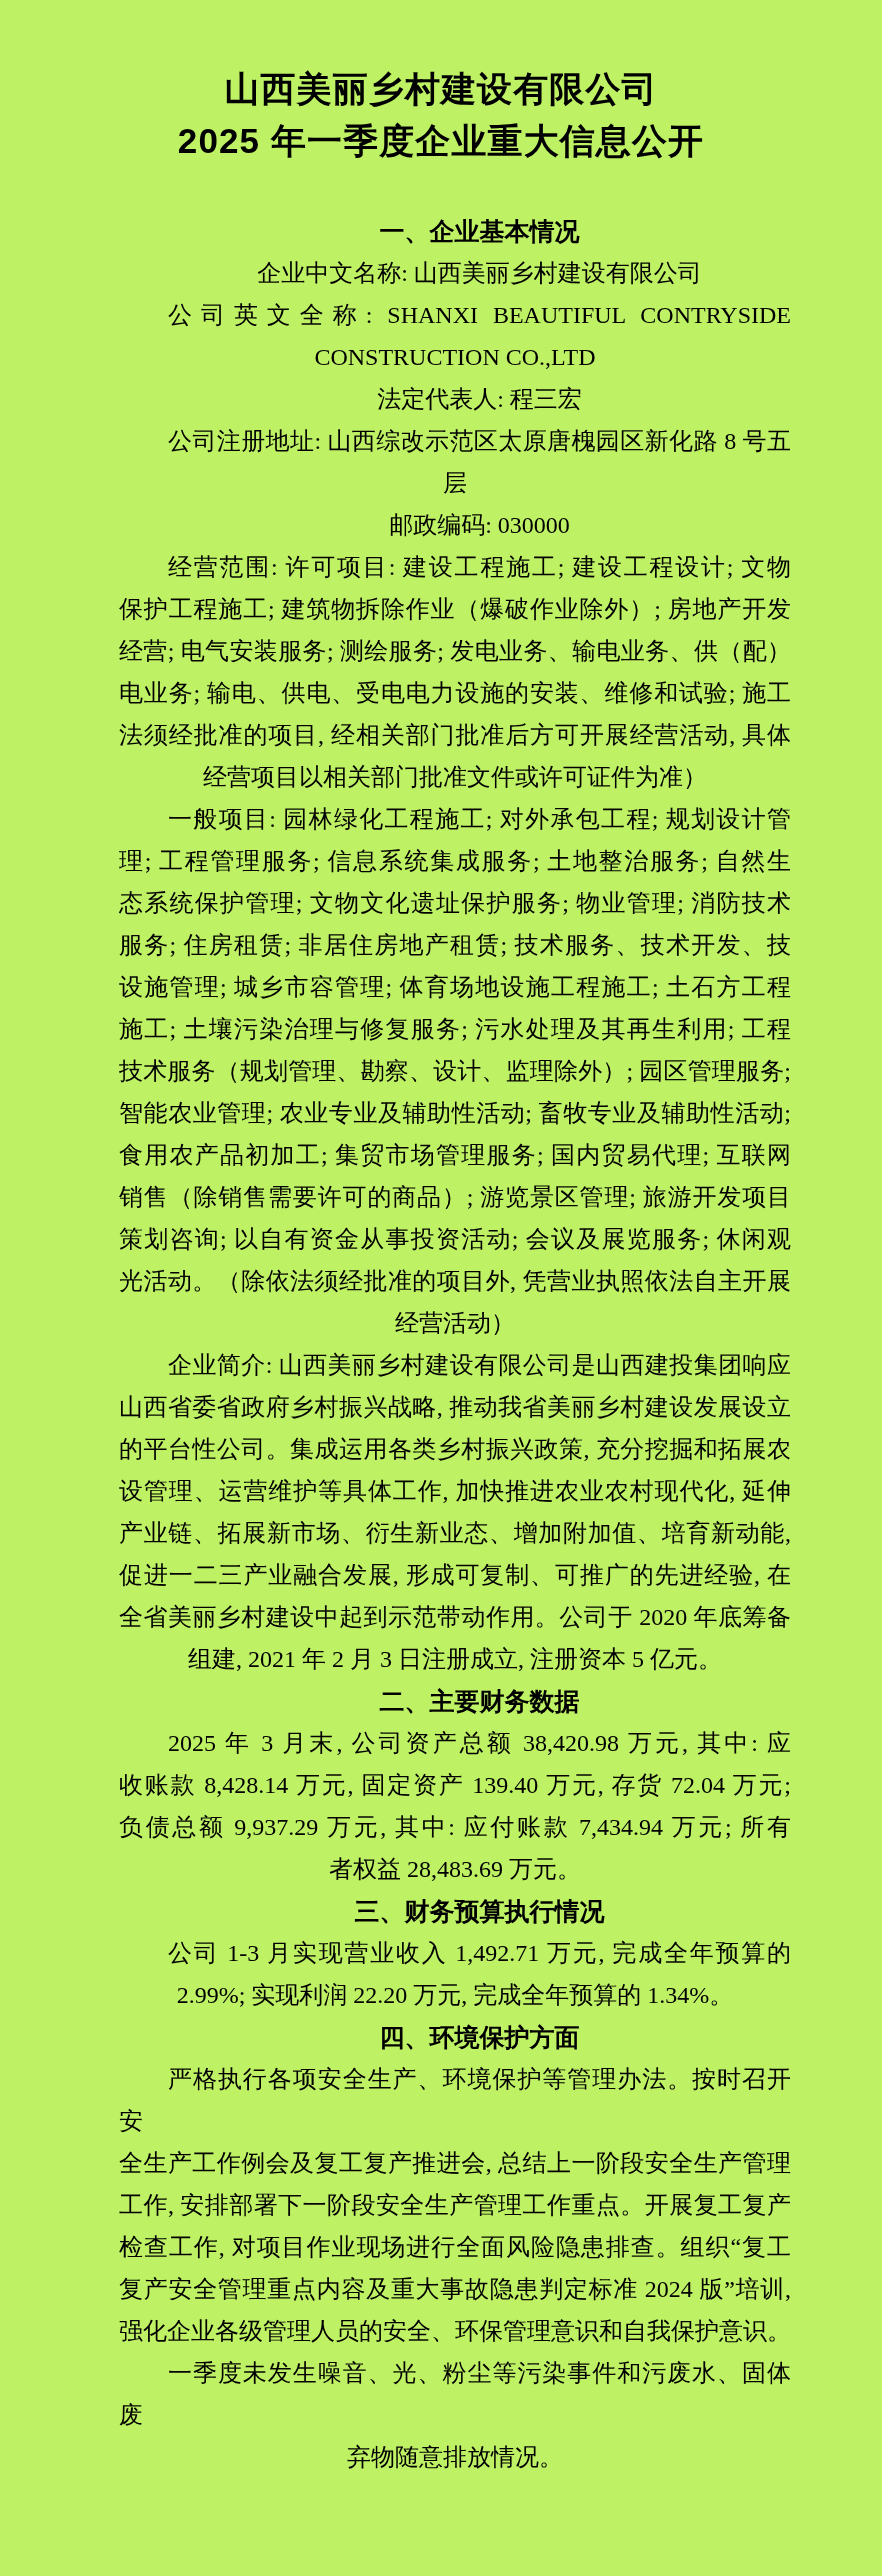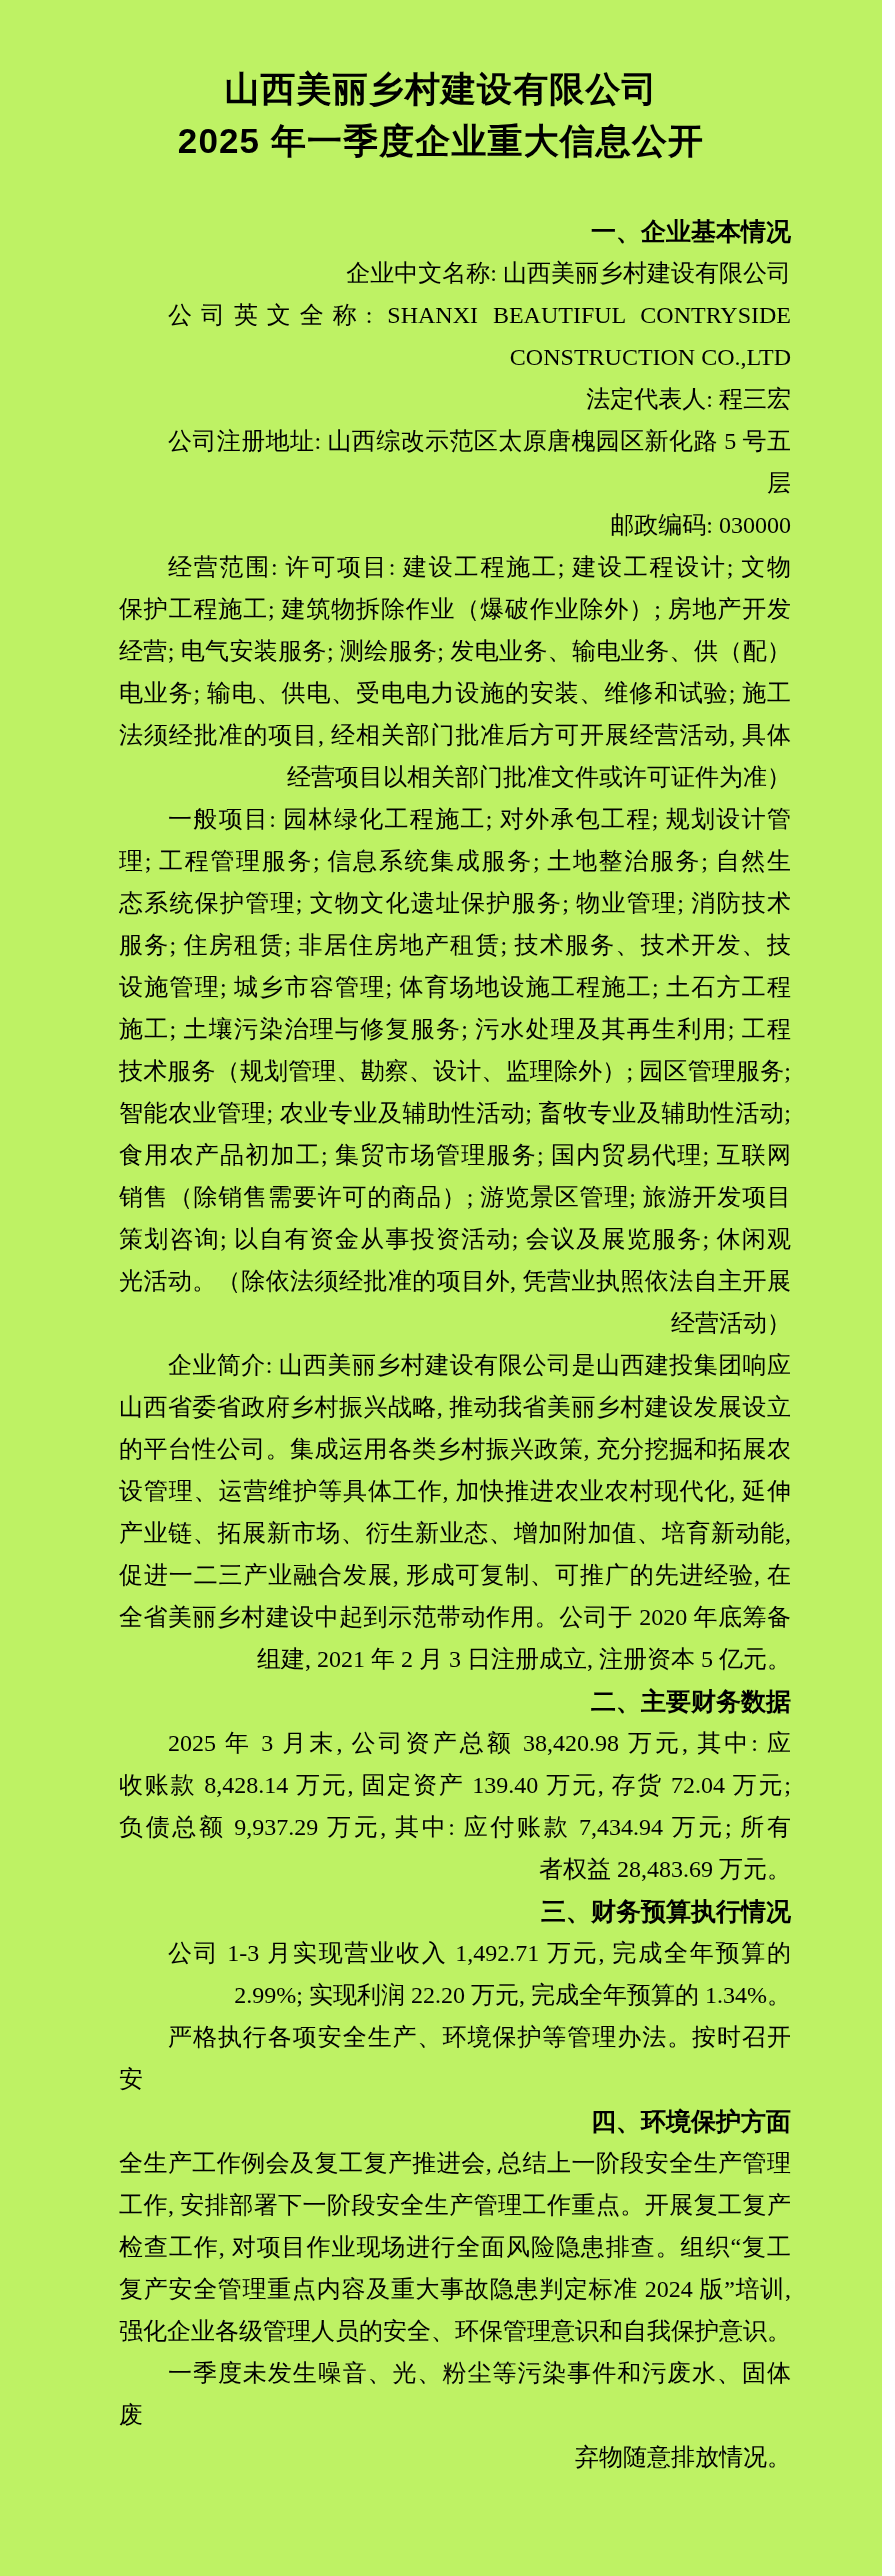--- a/index.html
+++ b/index.html
@@ -29,21 +29,21 @@
     letter-spacing: 1.1px;
     white-space: nowrap;
   }
   .doc-body {
     margin-top: 43px;
     padding: 0 91px 0 119px;
   }
   .ln {
     font-size: 24px;
     line-height: 42px;
-    text-align: right;
+    text-align: center;
     word-break: break-all;
   }
   
   .j {
     text-align: justify;
     text-align-last: justify;
     text-justify: auto;
   }
   
   .p { text-indent: 49px; }
@@ -64,21 +64,21 @@
     <div class="title-line">山西美丽乡村建设有限公司</div>
     <div class="title-line">2025 年一季度企业重大信息公开</div>
   </div>
 
   <div class="doc-body">
     <div class="ln h">一、企业基本情况</div>
     <div class="ln p">企业中文名称: 山西美丽乡村建设有限公司</div>
     <div class="ln p j">公司英文全称: SHANXI BEAUTIFUL CONTRYSIDE</div>
     <div class="ln">CONSTRUCTION CO.,LTD</div>
     <div class="ln p">法定代表人: 程三宏</div>
-    <div class="ln p j">公司注册地址: 山西综改示范区太原唐槐园区新化路 5 号五</div>
+    <div class="ln p j">公司注册地址: 山西综改示范区太原唐槐园区新化路 8 号五</div>
     <div class="ln">层</div>
     <div class="ln p">邮政编码: 030000</div>
     <div class="ln p j">经营范围: 许可项目: 建设工程施工; 建设工程设计; 文物</div>
     <div class="ln j">保护工程施工; 建筑物拆除作业（爆破作业除外）; 房地产开发</div>
     <div class="ln j">经营; 电气安装服务; 测绘服务; 发电业务、输电业务、供（配）</div>
     <div class="ln j">电业务; 输电、供电、受电电力设施的安装、维修和试验; 施工</div>
     <div class="ln j">法须经批准的项目, 经相关部门批准后方可开展经营活动, 具体</div>
     <div class="ln">经营项目以相关部门批准文件或许可证件为准）</div>
     <div class="ln p j">一般项目: 园林绿化工程施工; 对外承包工程; 规划设计管</div>
     <div class="ln j">理; 工程管理服务; 信息系统集成服务; 土地整治服务; 自然生</div>
@@ -102,22 +102,22 @@
     <div class="ln j">全省美丽乡村建设中起到示范带动作用。公司于 2020 年底筹备</div>
     <div class="ln">组建, 2021 年 2 月 3 日注册成立, 注册资本 5 亿元。</div>
     <div class="ln h">二、主要财务数据</div>
     <div class="ln p j">2025 年 3 月末, 公司资产总额 38,420.98 万元, 其中: 应</div>
     <div class="ln j">收账款 8,428.14 万元, 固定资产 139.40 万元, 存货 72.04 万元;</div>
     <div class="ln j">负债总额 9,937.29 万元, 其中: 应付账款 7,434.94 万元; 所有</div>
     <div class="ln">者权益 28,483.69 万元。</div>
     <div class="ln h">三、财务预算执行情况</div>
     <div class="ln p j">公司 1-3 月实现营业收入 1,492.71 万元, 完成全年预算的</div>
     <div class="ln">2.99%; 实现利润 22.20 万元, 完成全年预算的 1.34%。</div>
+    <div class="ln h">四、环境保护方面</div>
     <div class="ln p j">严格执行各项安全生产、环境保护等管理办法。按时召开安</div>
-    <div class="ln h">四、环境保护方面</div>
     <div class="ln j">全生产工作例会及复工复产推进会, 总结上一阶段安全生产管理</div>
     <div class="ln j">工作, 安排部署下一阶段安全生产管理工作重点。开展复工复产</div>
     <div class="ln j">检查工作, 对项目作业现场进行全面风险隐患排查。组织“复工</div>
     <div class="ln j">复产安全管理重点内容及重大事故隐患判定标准 2024 版”培训,</div>
     <div class="ln">强化企业各级管理人员的安全、环保管理意识和自我保护意识。</div>
     <div class="ln p j">一季度未发生噪音、光、粉尘等污染事件和污废水、固体废</div>
     <div class="ln">弃物随意排放情况。</div>
   </div>
 
 </div>

